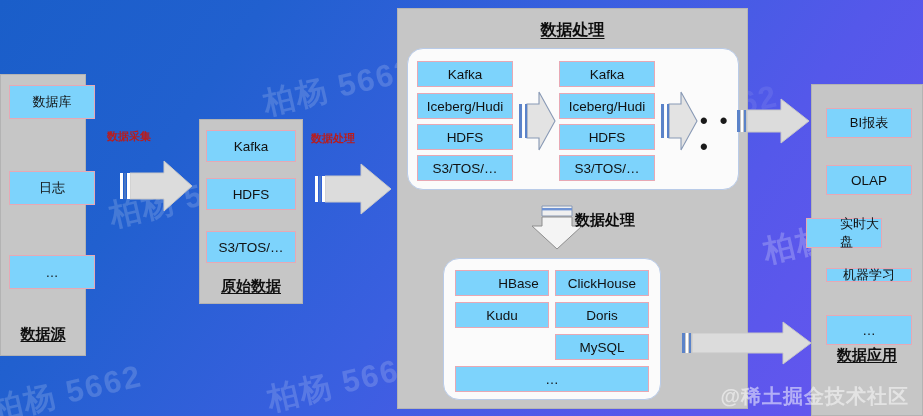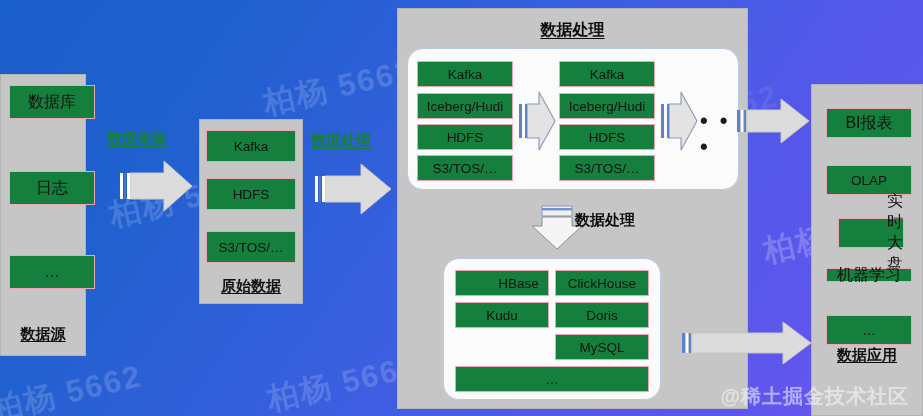--- a/index.html
+++ b/index.html
@@ -19,42 +19,42 @@
   .wm-brand{position:absolute;right:14px;bottom:6px;font-size:20px;color:#ffffff;
       opacity:.52;font-weight:700;letter-spacing:1px;white-space:nowrap;}
 
   
   .panel{position:absolute;background:#c6c6c6;box-shadow:0 0 0 1px #b3b3b3 inset;}
   .panel .plabel{position:absolute;left:0;right:0;text-align:center;
       font-size:15px;font-weight:700;color:#101010;
       text-decoration:underline;text-underline-offset:2px;}
 
   
-  .box{position:absolute;background:#15803d;border:1.4px solid #e8a8b4;
+  .box{position:absolute;background:#7dd3fc;border:1.4px solid #e8a8b4;
       display:flex;align-items:center;justify-content:center;
       font-size:13.5px;color:#111;box-sizing:border-box;}
-  .box.cn{font-size:16px;text-align:right;}
+  .box.cn{font-size:13px;}
 
   
   #proc-panel{position:absolute;left:397px;top:8px;width:351px;height:401px;
       background:#c6c6c6;box-shadow:0 0 0 1px #b5b5b5 inset;}
   #proc-title{position:absolute;left:0;right:0;top:12px;text-align:center;
       font-size:16px;font-weight:700;color:#0c0c0c;
       text-decoration:underline;text-underline-offset:3px;}
   .round-card{position:absolute;background:#fbfbfb;border:1.2px solid #b9cbe8;
       border-radius:16px;}
 
   
   .mid-label{position:absolute;font-size:15px;font-weight:700;color:#0c0c0c;}
 
   
   .arrow-wrap{position:absolute;}
   .ellipsis{position:absolute;font-size:22px;font-weight:900;color:#1a1a1a;letter-spacing:3px;}
-  .ext-label{position:absolute;font-size:15px;font-weight:700;color:#15803d;
-      text-decoration:underline;text-underline-offset:3px;white-space:nowrap;}
+  .ext-label{position:absolute;font-size:11px;font-weight:700;color:#b91c1c;
+      text-underline-offset:3px;white-space:nowrap;}
 </style>
 </head>
 <body>
 
 <div class="stage">
 
   <div class="wm big rot" style="left:-10px;top:372px;">柏杨 5662</div>
   <div class="wm big rot" style="left:108px;top:178px;">柏杨 5662</div>
   <div class="wm big rot" style="left:262px;top:66px;">柏杨 5662</div>
   <div class="wm big rot" style="left:266px;top:362px;">柏杨 5662</div>
@@ -168,19 +168,19 @@
       <rect x="6" y="13" width="2" height="20" fill="#ffffff"></rect>
       <rect x="9" y="13" width="2" height="20" fill="#5b83c9"></rect>
     </svg>
   </div>
 
   <div class="panel" style="left:811px;top:84px;width:112px;height:332px;">
     <div class="plabel" style="top:262px;">数据应用</div>
   </div>
   <div class="box cn" style="left:826px;top:108px;width:86px;height:30px;">BI报表</div>
   <div class="box" style="left:826px;top:165px;width:86px;height:30px;">OLAP</div>
-  <div class="box cn" style="left:838px;top:218px;width:66px;height:30px;padding-left:33px;">实时大盘</div>
+  <div class="box cn" style="left:806px;top:218px;width:76px;height:30px;padding-left:33px;">实时大盘</div>
   <div class="box cn" style="left:826px;top:268px;width:86px;height:14px;">机器学习</div>
   <div class="box" style="left:826px;top:315px;width:86px;height:30px;">…</div>
 
   <div class="wm-brand">@稀土掘金技术社区</div>
 
 </div>
 
 </body></html>

